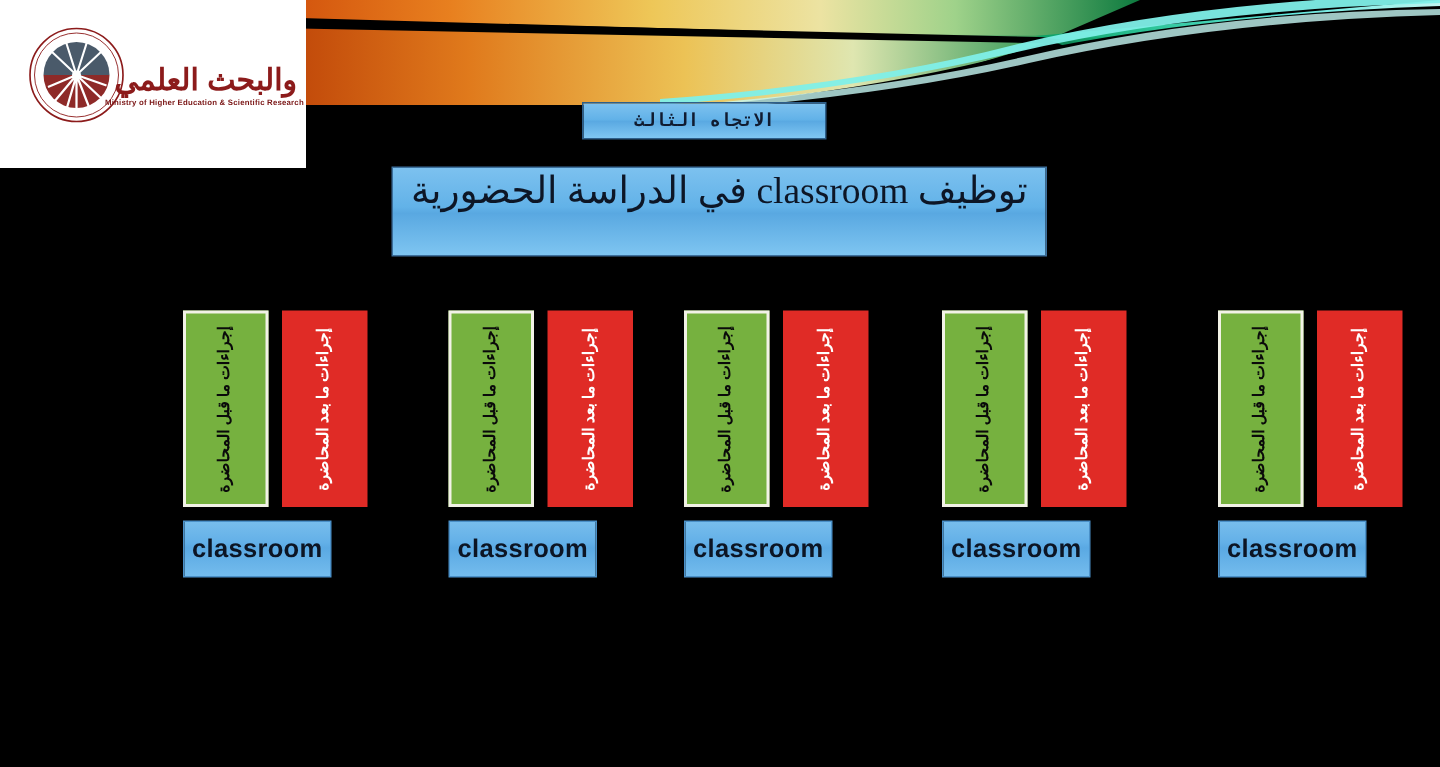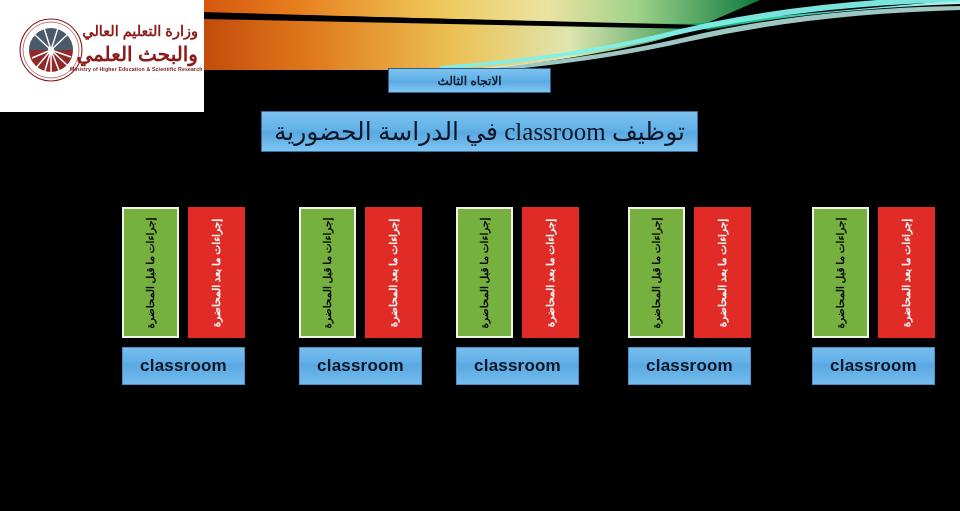--- a/index.html
+++ b/index.html
@@ -104,33 +104,34 @@
     align-items: center;
     justify-content: center;
     z-index: 6;
   }
   .subtitle-banner span {
     color: #101b30;
     font-size: 12px;
     font-weight: bold;
     direction: rtl;
     white-space: nowrap;
+    font-family: Liberation Mono, monospace;
   }
 
   .main-title-banner {
     position: absolute;
     left: 261px;
     top: 111px;
     width: 437px;
-    height: 41px;
+    height: 60px;
     background: linear-gradient(to bottom, #7cc1ef 0%, #62b2e8 45%, #59a8e1 52%, #7ec5f1 100%);
     border: 1px solid #3c6f9c;
     box-sizing: border-box;
     display: flex;
-    align-items: center;
+    align-items: flex-start;
     justify-content: center;
     z-index: 6;
   }
   .main-title-banner span {
     color: #0d1626;
     font-size: 25px;
     font-weight: normal;
     direction: rtl;
     white-space: nowrap;
     font-family: "Liberation Serif", serif;
@@ -185,21 +186,21 @@
     white-space: normal;
     font-family: "Liberation Serif", serif;
   }
   .vbox.green .vtext { color: #0a0a0a; }
   .vbox.red   .vtext { color: #ffffff; }
 
   .classroom-box {
     position: absolute;
     left: 0;
     top: 140px;
-    width: 123px;
+    width: 99px;
     height: 38px;
     background: linear-gradient(to bottom, #77bdec 0%, #63b0e8 38%, #5aa9e3 48%, #74bced 100%);
     border: 1px solid #4a90c8;
     box-sizing: border-box;
     display: flex;
     align-items: center;
     justify-content: center;
   }
   .classroom-box span {
     color: #0c1524;
@@ -267,21 +268,20 @@
       <svg width="66" height="72" viewBox="0 0 66 72" xmlns="http://www.w3.org/2000/svg">
         <circle cx="33" cy="36" r="31" fill="none" stroke="#8c1b1b" stroke-width="1.1"></circle>
         <circle cx="33" cy="36" r="28" fill="none" stroke="#8c1b1b" stroke-width="0.6"></circle>
         <path d="M11,36 A22,22 0 0 1 55,36 Z" fill="#4a5a6a"></path>
         <path d="M11,36 A22,22 0 0 0 55,36 Z" fill="#8e2a28"></path>
         <path d="M33,36 L16,20 M33,36 L26,14 M33,36 L40,14 M33,36 L50,20" stroke="#ffffff" stroke-width="1.4" fill="none"></path>
         <path d="M33,36 L14,44 M33,36 L18,54 M33,36 L26,60 M33,36 L33,62 M33,36 L42,59 M33,36 L50,52 M33,36 L53,43" stroke="#ffffff" stroke-width="1.5" fill="none"></path>
         <circle cx="33" cy="36" r="3" fill="#ffffff"></circle>
       </svg>
     </div>
-    <div class="logo-text-ar1">وزارة التعليم العالي</div>
     <div class="logo-text-ar2">والبحث العلمي</div>
     <div class="logo-text-en">Ministry of Higher Education &amp; Scientific Research</div>
   </div>
 </div>
 
 <div class="subtitle-banner">
   <span>الاتجاه الثالث</span>
 </div>
 
 <div class="main-title-banner">

